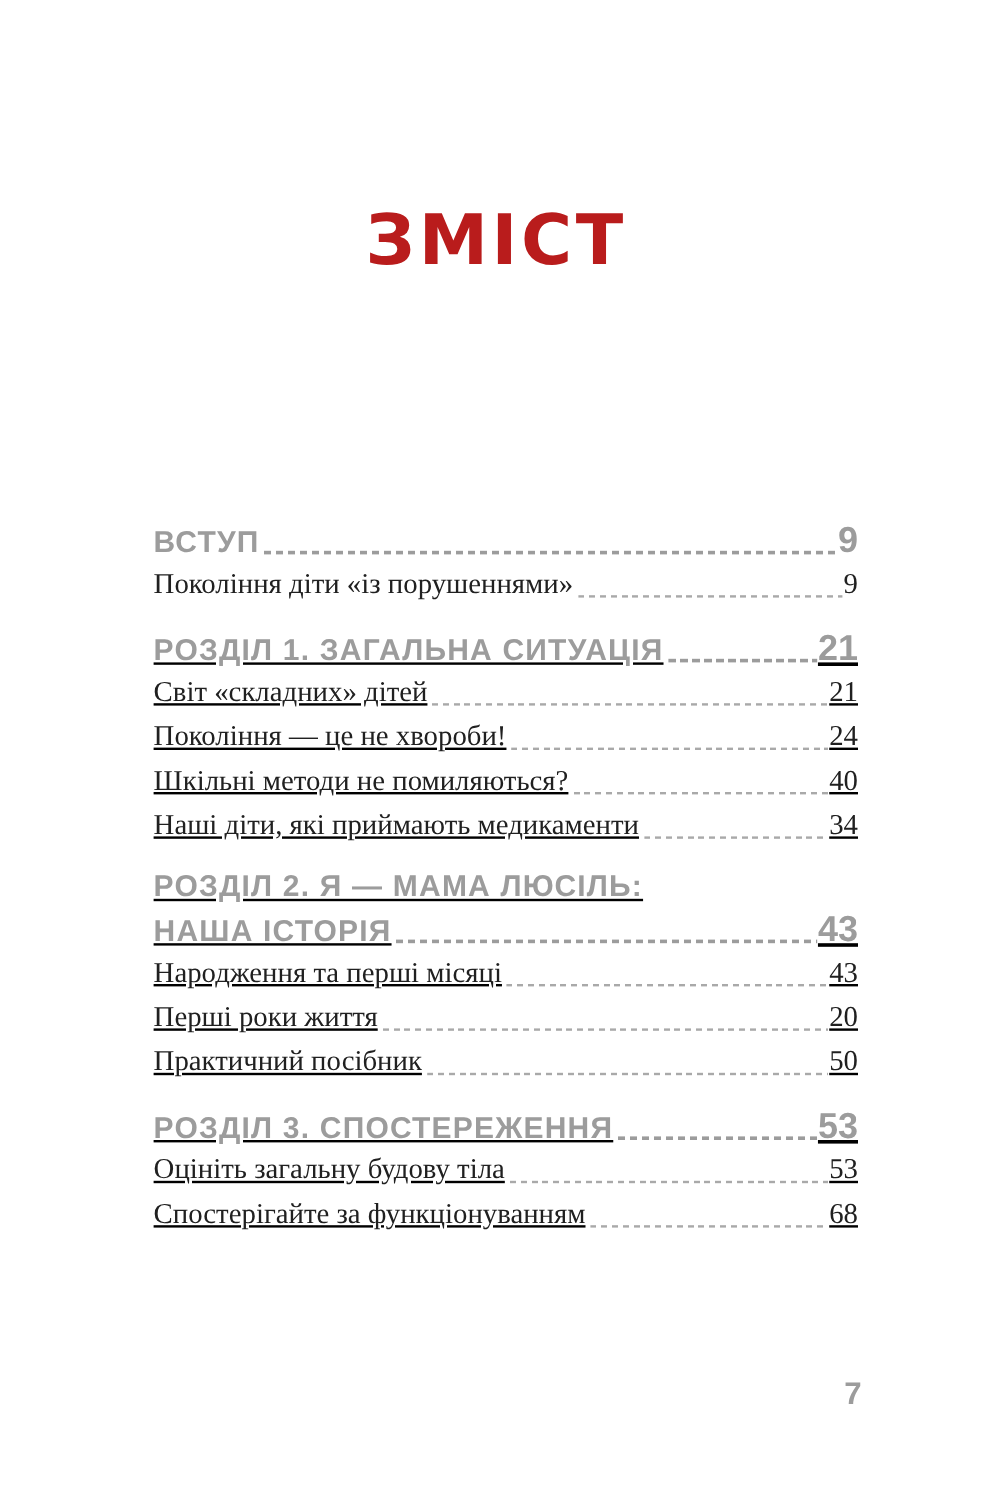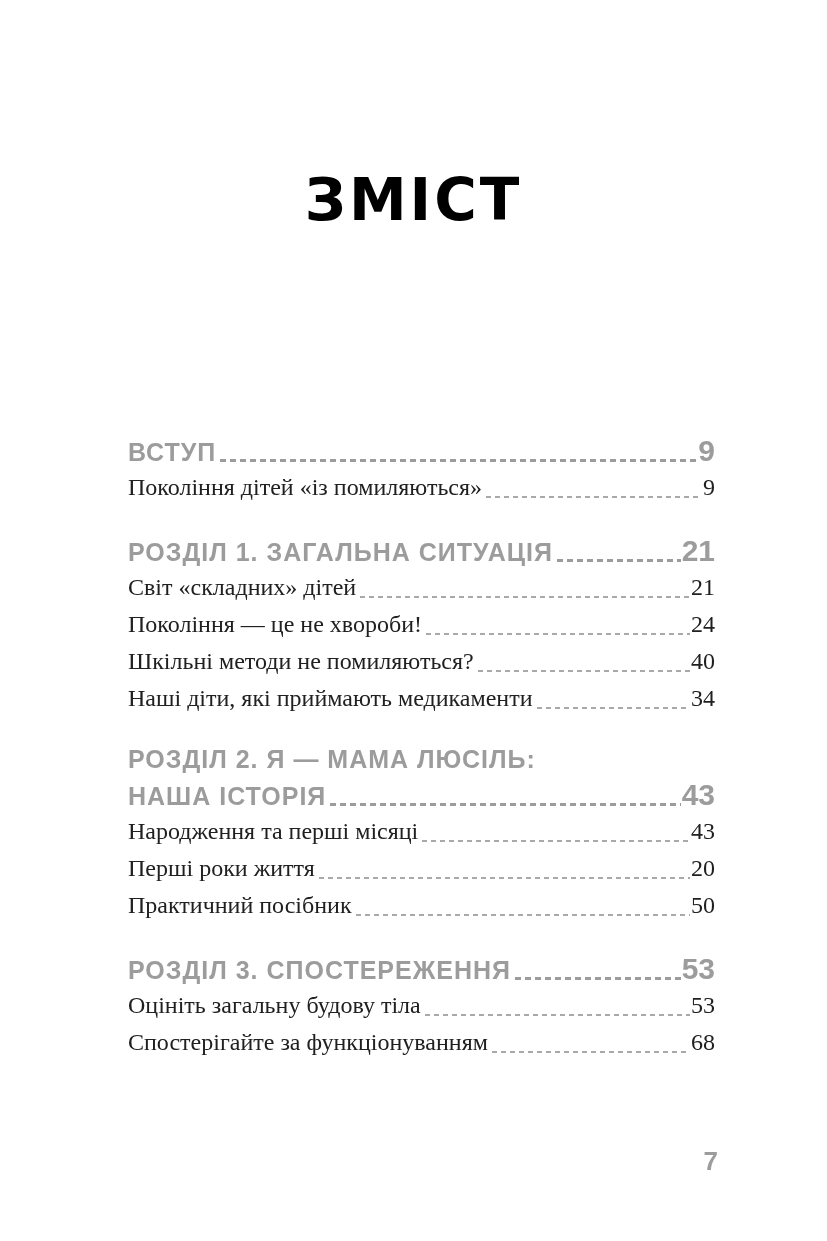--- a/index.html
+++ b/index.html
@@ -14,29 +14,29 @@
     position:absolute; inset:0; background:#ffffff;
   }
   .title {
     position:absolute;
     top:166px; left:0; width:100%;
     text-align:center;
     font-family:"DejaVu Sans","Liberation Sans",sans-serif;
     font-weight:800;
     font-size:58px;
     letter-spacing:3px;
-    color:#000000;
+    color:#b91c1c;
   }
   .toc {
     position:absolute;
     left:128px;
     top:432px;
     width:587px;
   }
-  .section + .section { margin-top:26px; }
+  .section + .section { margin-top:16px;text-decoration:underline; }
   .row {
     display:flex;
     align-items:baseline;
     height:37px;
     line-height:37px;
     width:100%;
   }
   .row.heading-first { height:33px; line-height:33px; }
   .heading-text {
     font-family:"Liberation Sans","DejaVu Sans",sans-serif;
@@ -93,21 +93,21 @@
 
   <div class="toc">
 
     <div class="section">
       <div class="row">
         <span class="heading-text">ВСТУП</span>
         <span class="leader bold"></span>
         <span class="heading-page">9</span>
       </div>
       <div class="row">
-        <span class="entry-text">Покоління дітей «із помиляються»</span>
+        <span class="entry-text">Покоління діти «із порушеннями»</span>
         <span class="leader"></span>
         <span class="entry-page">9</span>
       </div>
     </div>
 
     <div class="section">
       <div class="row">
         <span class="heading-text">РОЗДІЛ 1. ЗАГАЛЬНА СИТУАЦІЯ</span>
         <span class="leader bold"></span>
         <span class="heading-page">21</span>

